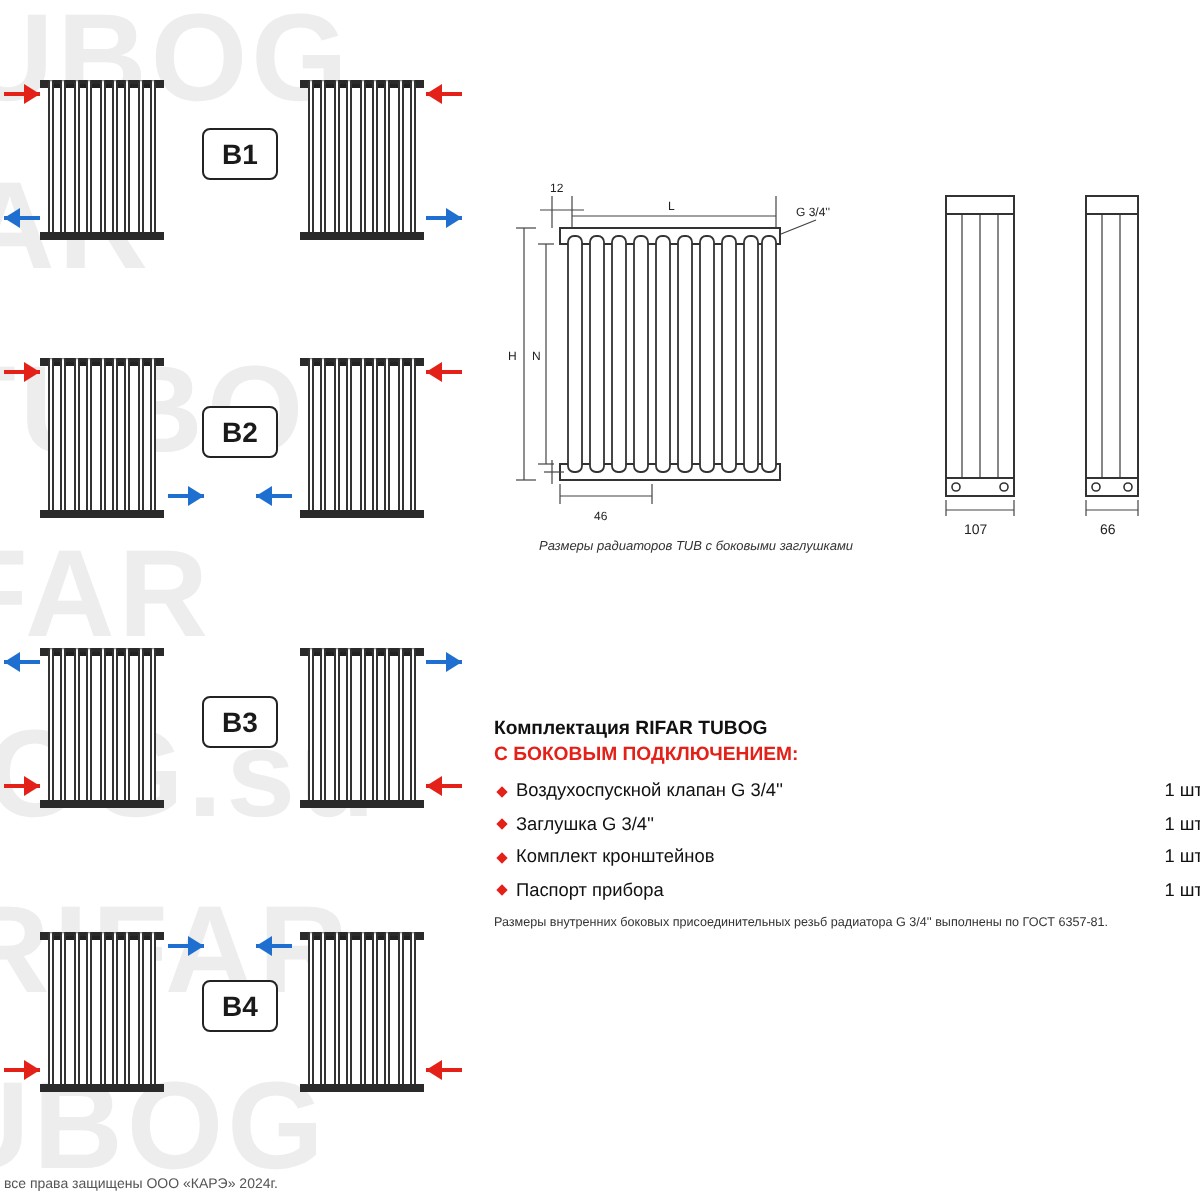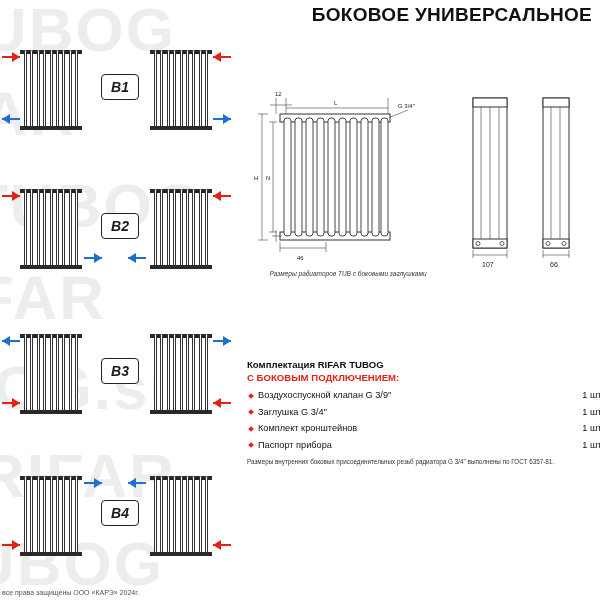--- a/index.html
+++ b/index.html
@@ -43,21 +43,21 @@
   }
   .header-title {
     position:absolute; right:8px; top:4px;
     text-align:right;
     font-size:19px; font-weight:bold; line-height:21px;
     letter-spacing:0.3px;
     color:#111;
   }
 
   
-  .schemes { position:absolute; left:0; top:32px; width:240px; height:530px; z-index:2;font-style:italic; }
+  .schemes { position:absolute; left:0; top:22px; width:240px; height:530px; z-index:2; }
   .scheme { position:absolute; left:0; width:240px; height:110px; }
   .sch1 { top:6px; }
   .sch2 { top:145px; }
   .sch3 { top:290px; }
   .sch4 { top:432px; }
 
   .rad {
     position:absolute; top:8px;
     width:62px; height:88px;
   }
@@ -160,21 +160,20 @@
   <div class="wm wm2">RIFAR</div>
   <div class="wm wm3">TUBOG</div>
   <div class="wm wm4">RIFAR</div>
   <div class="wm wm5">TUBOG.su</div>
   <div class="wm wm6">RIFAR</div>
   <div class="wm wm7">TUBOG</div>
 </div>
 
 <div class="header">
   <div class="header-title">
-    <div>БОКОВОЕ УНИВЕРСАЛЬНОЕ</div>
   </div>
 </div>
 
 <div class="schemes">
 
   <div class="scheme sch1">
     <div class="rad left">
       <div class="cap top"></div>
       <div class="body"></div>
       <div class="cols">
@@ -463,21 +462,21 @@
     <text class="txt7" x="95" y="175">66</text>
   </svg>
 </div>
 
 <div class="textblock">
   <div class="tb-title">Комплектация RIFAR TUBOG</div>
   <div class="tb-title2">С БОКОВЫМ ПОДКЛЮЧЕНИЕМ:</div>
 
   <ul class="tb-list">
     <li>
-      <span>Воздухоспускной клапан G 3/9''</span>
+      <span>Воздухоспускной клапан G 3/4''</span>
       <span class="qty">1 шт.</span>
     </li>
     <li>
       <span>Заглушка G 3/4''</span>
       <span class="qty">1 шт.</span>
     </li>
     <li>
       <span>Комплект кронштейнов</span>
       <span class="qty">1 шт.</span>
     </li>

